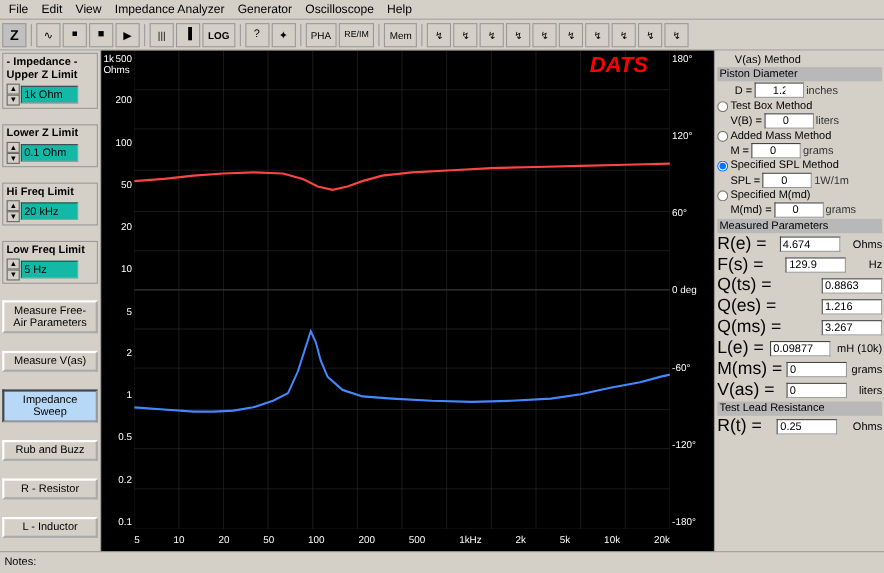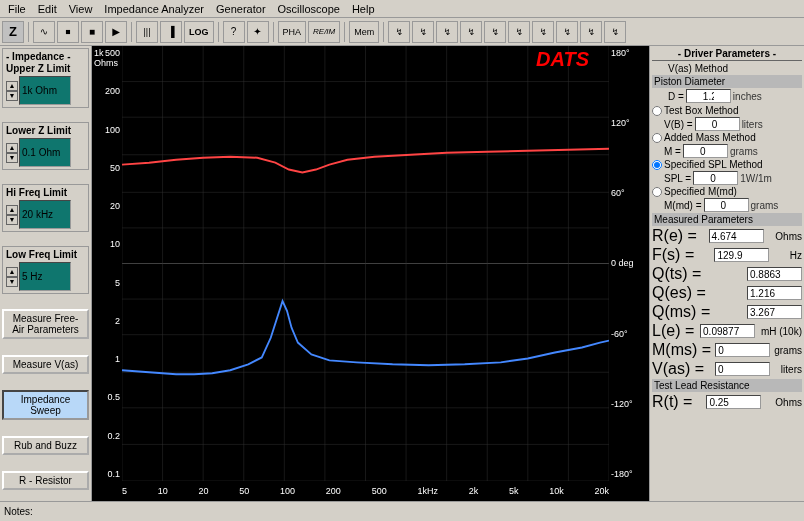--- a/index.html
+++ b/index.html
@@ -16,21 +16,21 @@
     
     
     .main-layout { display: flex; height: calc(521px - 18px - 28px - 20px); }
     
     
     .left-panel { width: 92px; background: #d4d0c8; border-right: 1px solid #999; padding: 2px; display: flex; flex-direction: column; gap: 14px; overflow: hidden; }
     .param-group { border: 1px solid #999; padding: 2px 3px; background: #d4d0c8; }
     .param-label { font-size: 10px; font-weight: bold; color: #000; line-height: 1.2; }
     .param-input { display: flex; align-items: center; gap: 1px; margin-top: 1px; }
     .spin-btn { width: 12px; height: 10px; background: #d4d0c8; border: 1px solid #666; font-size: 7px; cursor: pointer; display: flex; align-items: center; justify-content: center; line-height: 1; }
-    .input-field { width: 52px; height: 29px; border: 1px inset #999; background: #0f766e; font-size: 10px; padding: 0 2px; }
+    .input-field { width: 52px; height: 16px; border: 1px inset #999; background: #14b8a6; font-size: 10px; padding: 0 2px; }
     .action-btn { background: #d4d0c8; border: 2px outset #fff; padding: 2px 4px; cursor: pointer; font-size: 10px; text-align: center; margin: 1px 0; width: 100%; }
     .action-btn-active { background: #b8d8f8; border: 2px inset #999; }
     
     
     .chart-area { flex: 1; background: #000; position: relative; overflow: hidden; }
     .chart-title { position: absolute; top: 2px; right: 60px; color: red; font-size: 20px; font-weight: bold; font-style: italic; z-index: 10; }
     .y-axis-left { position: absolute; left: 0; top: 0; bottom: 20px; width: 30px; display: flex; flex-direction: column; justify-content: space-between; align-items: flex-end; padding: 2px 2px; }
     .y-axis-left span { color: white; font-size: 9px; }
     .y-axis-right { position: absolute; right: 0; top: 0; bottom: 20px; width: 40px; display: flex; flex-direction: column; justify-content: space-between; align-items: flex-start; padding: 2px 2px; }
     .y-axis-right span { color: white; font-size: 9px; }
@@ -84,21 +84,21 @@
   <div class="toolbar-btn">▶</div>
   <div class="toolbar-sep"></div>
   <div class="toolbar-btn" style="font-size:9px;">|||</div>
   <div class="toolbar-btn">▐</div>
   <div class="toolbar-btn" style="font-size:9px; font-weight:bold;">LOG</div>
   <div class="toolbar-sep"></div>
   <div class="toolbar-btn">?</div>
   <div class="toolbar-btn">✦</div>
   <div class="toolbar-sep"></div>
   <div class="toolbar-btn" style="font-size:9px;">PHA</div>
-  <div class="toolbar-btn" style="font-size:8px;font-style:italic;">RE/IM</div>
+  <div class="toolbar-btn" style="font-size:8px;">RE/IM</div>
   <div class="toolbar-sep"></div>
   <div class="toolbar-btn" style="font-size:9px;">Mem</div>
   <div class="toolbar-sep"></div>
   <div class="toolbar-btn" style="font-size:9px;">↯</div>
   <div class="toolbar-btn" style="font-size:9px;">↯</div>
   <div class="toolbar-btn" style="font-size:9px;">↯</div>
   <div class="toolbar-btn" style="font-size:9px;">↯</div>
   <div class="toolbar-btn" style="font-size:9px;">↯</div>
   <div class="toolbar-btn" style="font-size:9px;">↯</div>
   <div class="toolbar-btn" style="font-size:9px;">↯</div>
@@ -241,21 +241,20 @@
       <span>500</span>
       <span>1kHz</span>
       <span>2k</span>
       <span>5k</span>
       <span>10k</span>
       <span>20k</span>
     </div>
   </div>
 
   <div class="right-panel">
-    <div class="rp-title">- Driver Parameters -</div>
 
     <div class="rp-row">
       <span>V(as) Method</span>
     </div>
 
     <div class="rp-section">
       <div class="rp-section-title">Piston Diameter</div>
       <div class="rp-row">
         <span class="rp-label">D =</span>
         <input class="rp-input" type="text" value="1.2" style="">

